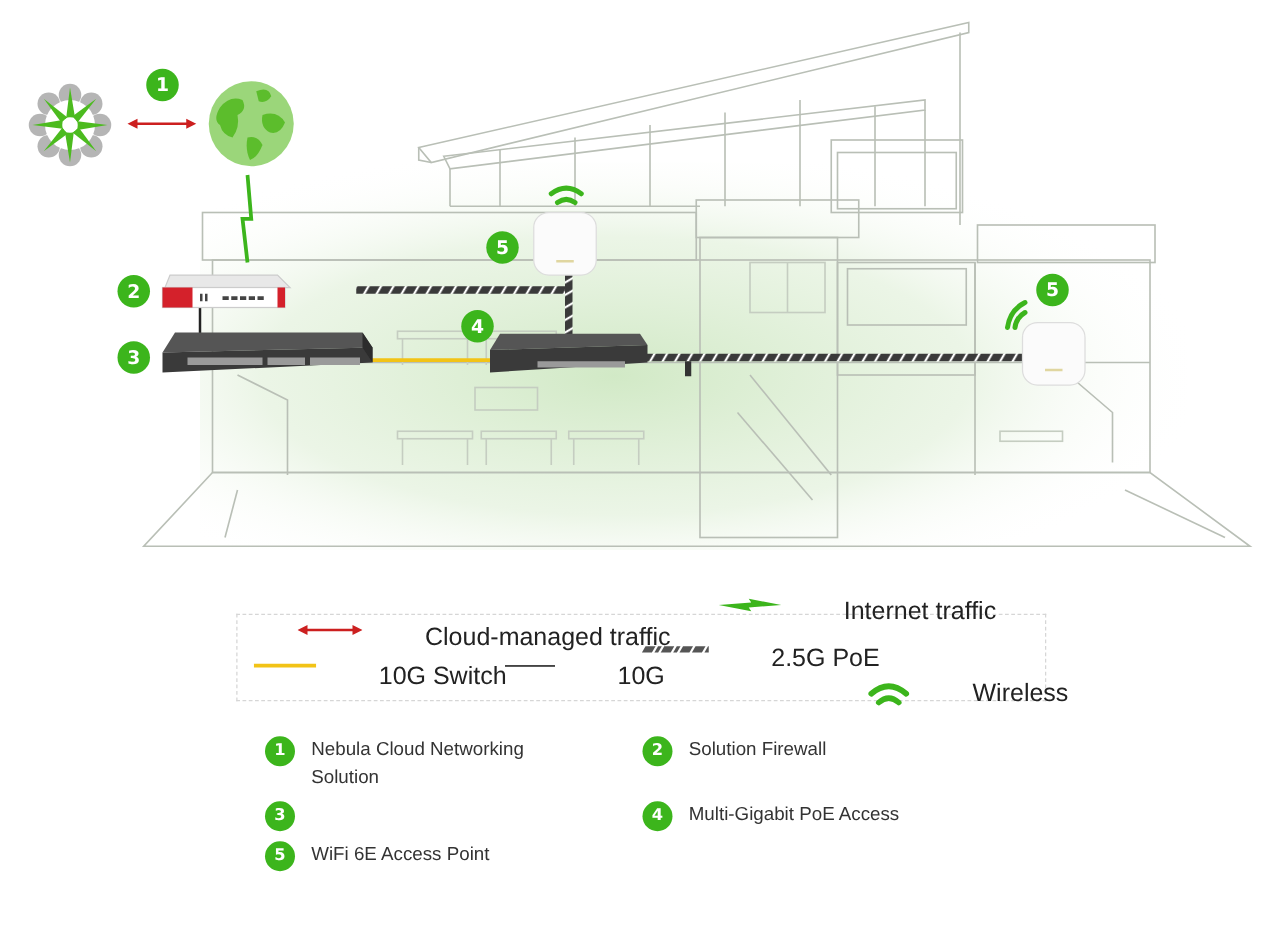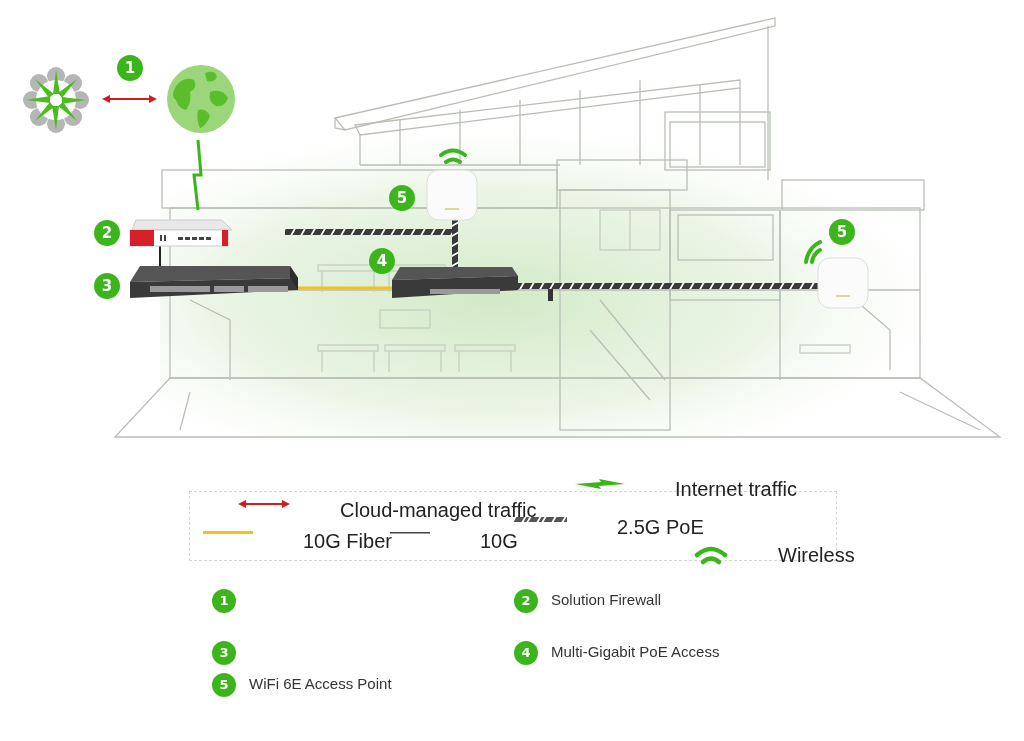--- a/index.html
+++ b/index.html
@@ -233,23 +233,23 @@
   <svg width="50" height="12">
     <polygon points="0,6 26,4 24,1 50,6 24,8 26,11" fill="#3cb51c"></polygon>
   </svg>
   <span>Internet traffic</span>
 </div>
 
 <div class="lg" style="left:203px;top:530px;">
   <svg width="50" height="6">
       <rect y="1" width="50" height="3" fill="#f2c316"></rect>
     </svg>
-  <span>10G Fiber</span>
-</div>
-<div class="lg" style="left:390px;top:530px;">
+  <span>10G Switch</span>
+</div>
+<div class="lg" style="left:404px;top:530px;">
   <svg width="40" height="6">
       <rect y="2" width="40" height="1.5" fill="#444"></rect>
     </svg>
   <span>10G</span>
 </div>
 <div class="lg" style="left:513px;top:516px;">
   <svg width="54" height="8">
     <g fill="#555" transform="skewX(-30)">
       <rect x="4" y="1" width="8" height="5"></rect>
         <rect x="14" y="1" width="3" height="5"></rect>
@@ -265,20 +265,21 @@
 <div class="lg" style="left:694px;top:544px;">
   <svg width="34" height="24" fill="none" stroke="#3cb51c" stroke-width="4.5" stroke-linecap="round">
     <path d="M3,11 q14,-12 28,0"></path>
       <path d="M9,18 q8,-7 16,0"></path>
   </svg>
   <span>Wireless</span>
 </div>
 
 <div class="key" style="left:212px;top:589px;">
   <span class="kb">1</span>
+  <span class="kt">Nebula Cloud Networking Solution</span>
 </div>
 <div class="key" style="left:514px;top:589px;">
   <span class="kb">2</span>
   <span class="kt">Solution Firewall</span>
 </div>
 <div class="key" style="left:212px;top:641px;">
   <span class="kb">3</span>
 </div>
 <div class="key" style="left:514px;top:641px;">
   <span class="kb">4</span>

